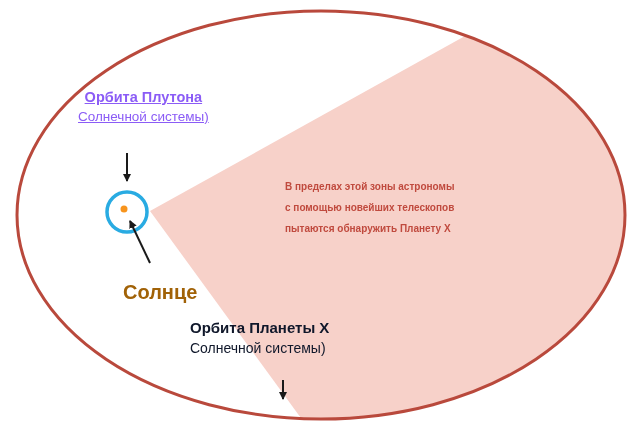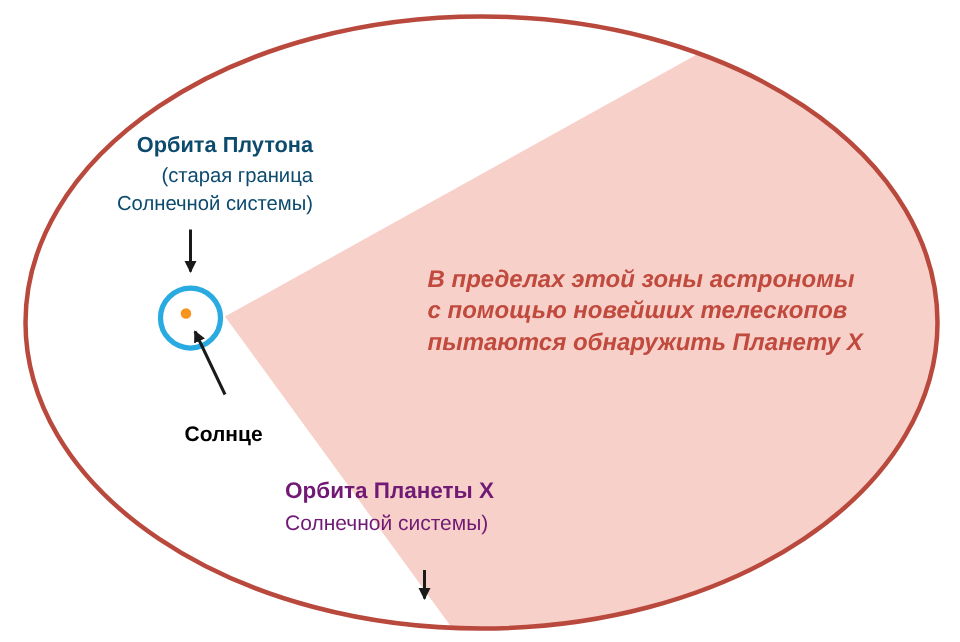--- a/index.html
+++ b/index.html
@@ -20,49 +20,49 @@
     left: 0;
     top: 0;
   }
   .label {
     position: absolute;
     white-space: nowrap;
   }
   .pluto-label {
     left: 78px;
     top: 88px;
-    color: #0c4a6e;
+    color: #8b5cf6;
     font-size: 13.5px;
     line-height: 19px;
-    text-align: right;
+    text-align: center;
+    text-decoration: underline;
   }
   .pluto-label .title {
     font-weight: bold;
     font-size: 14.5px;
   }
   .sun-label {
     left: 123px;
     top: 281px;
-    color: #000000;
-    font-size: 14px;
+    color: #a16207;
+    font-size: 20px;
     font-weight: bold;
   }
   .zone-text {
     left: 285px;
     top: 176px;
     color: #c04a3e;
-    font-size: 16px;
+    font-size: 10px;
     font-weight: bold;
     line-height: 21px;
-    font-style: italic;
   }
   .planetx-label {
     left: 190px;
     top: 318px;
-    color: #701a75;
+    color: #0f172a;
     font-size: 14px;
     line-height: 20px;
   }
   .planetx-label .title {
     font-weight: bold;
     font-size: 15px;
   }
 </style>
 </head>
 <body>
@@ -89,21 +89,20 @@
 
     <line x1="127" y1="153" x2="127" y2="181" stroke="#1a1a1a" stroke-width="2" marker-end="url(#arrowHead)"></line>
 
     <line x1="150" y1="263" x2="130" y2="221" stroke="#1a1a1a" stroke-width="2" marker-end="url(#arrowHead)"></line>
 
     <line x1="283" y1="380" x2="283" y2="399" stroke="#1a1a1a" stroke-width="2" marker-end="url(#arrowHead)"></line>
   </svg>
 
   <div class="label pluto-label">
     <div class="title">Орбита Плутона</div>
-    <div>(старая граница</div>
     <div>Солнечной системы)</div>
   </div>
 
   <div class="label sun-label">Солнце</div>
 
   <div class="label zone-text">
     <div>В пределах этой зоны астрономы</div>
     <div>с помощью новейших телескопов</div>
     <div>пытаются обнаружить Планету X</div>
   </div>

